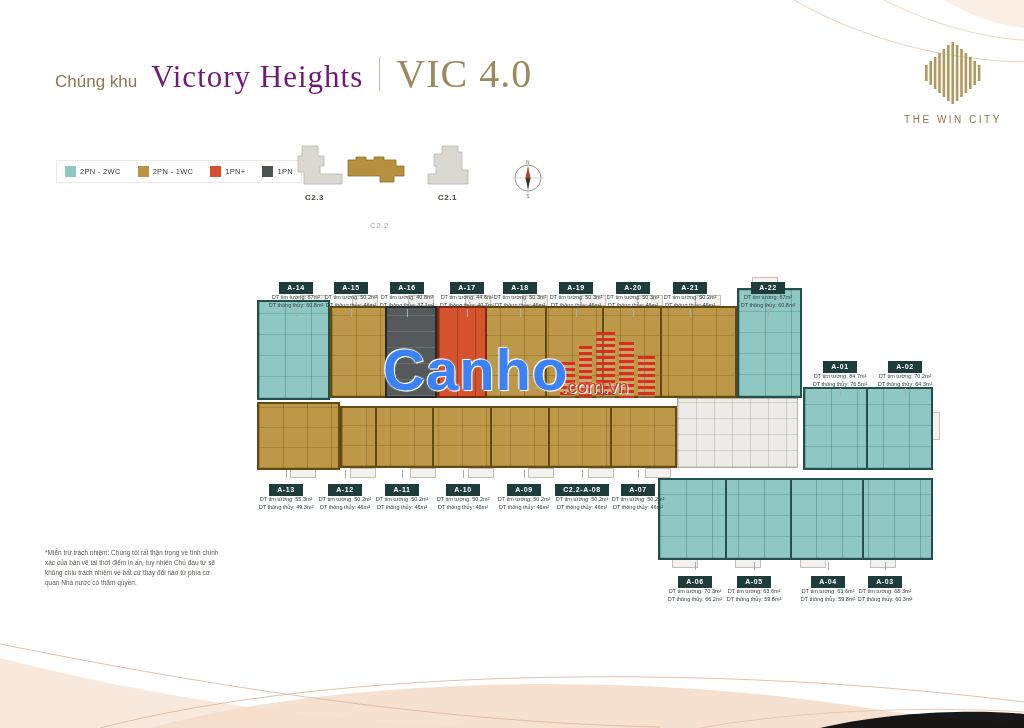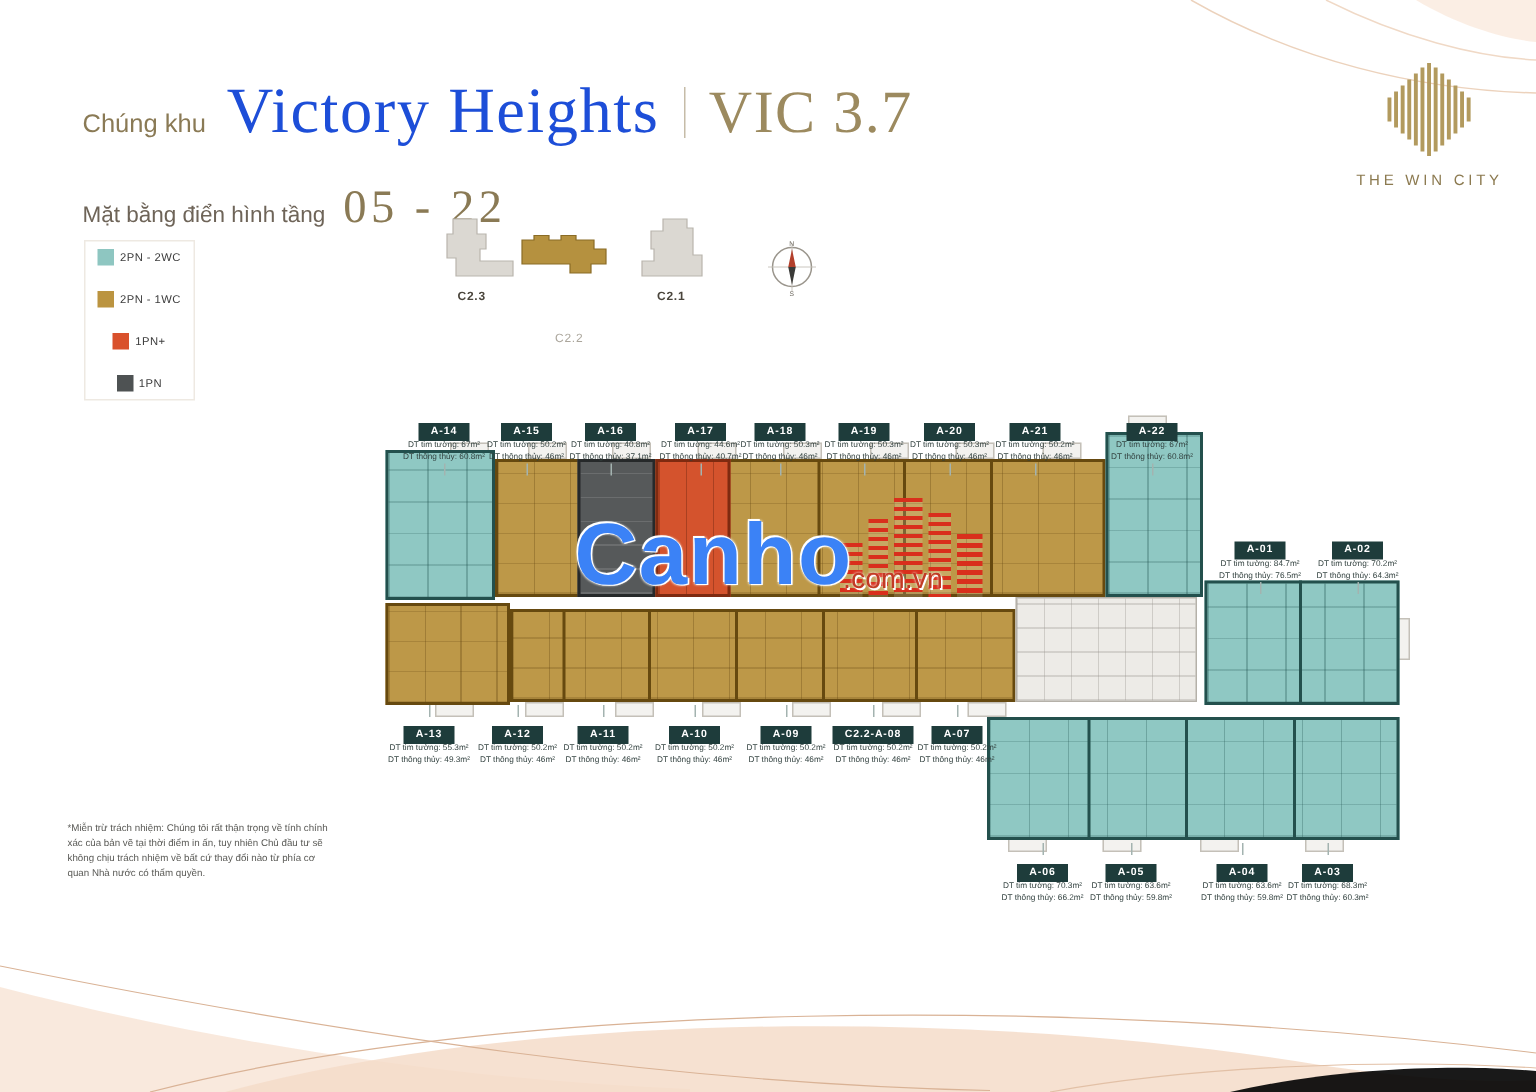--- a/index.html
+++ b/index.html
@@ -2,30 +2,30 @@
 <html><head>
 <meta charset="utf-8">
 <style>
   html,body{margin:0;padding:0;}
   .page{position:relative;width:1024px;height:728px;overflow:hidden;background:#ffffff;
         font-family:"Liberation Sans",sans-serif;}
 
   
   .header{position:absolute;left:55px;top:50px;display:flex;align-items:baseline;}
   .hdr-prefix{font-size:17px;color:#8a7a55;margin-right:14px;}
-  .hdr-title{font-family:"Liberation Serif",serif;font-size:43px;color:#1d4ed8;letter-spacing:1px;}
+  .hdr-title{font-family:"Liberation Serif",serif;font-size:31px;color:#701a75;letter-spacing:1px;}
   .hdr-sep{width:1px;height:34px;background:#c6bca8;margin:0 16px;align-self:center;}
   .hdr-code{font-family:"Liberation Serif",serif;font-size:40px;color:#9c8a5f;letter-spacing:1px;}
   .subtitle{position:absolute;left:55px;top:120px;display:flex;align-items:baseline;}
   .sub-label{font-size:15px;color:#6e6458;margin-right:12px;}
   .sub-value{font-family:"Liberation Serif",serif;font-size:31px;color:#8a7a55;letter-spacing:3px;}
 
   
   .legend{position:absolute;left:56px;top:160px;display:flex;align-items:center;gap:17px;
-          background:rgba(255,255,255,.9);border:1px solid #eee9e2;padding:5px 8px;flex-direction:column;}
+          background:rgba(255,255,255,.9);border:1px solid #eee9e2;padding:5px 8px;}
   .lg-item{display:flex;align-items:center;gap:4px;}
   .lg-item .sw{width:11px;height:11px;background:var(--c);}
   .lg-item .lb{font-size:7.5px;color:#3c3c3c;letter-spacing:.3px;}
 
   
   .keyplan{position:absolute;left:296px;top:144px;}
   .kp-label{position:absolute;font-size:8px;letter-spacing:.5px;}
   .kp-0{left:305px;top:193px;color:#4a453c;font-weight:bold;}
   .kp-1{left:370px;top:193px;color:#aba69c;margin-top:28px;}
   .kp-2{left:438px;top:193px;color:#4a453c;font-weight:bold;}
@@ -100,25 +100,21 @@
     <path d="M820,118 C900,100 980,100 1024,104 L1024,118 Z" fill="#f9ead f" opacity="0.9"></path>
     <path d="M0,34 C180,70 420,112 660,117" fill="none" stroke="#d9b295" stroke-width="0.8"></path>
     <path d="M100,118 C340,56 720,54 1024,92" fill="none" stroke="#d9b295" stroke-width="0.8"></path>
     <path d="M700,118 C800,100 930,96 1024,102" fill="none" stroke="#e2c0a6" stroke-width="0.8"></path>
   </svg>
 
   <div class="header">
     <span class="hdr-prefix">Chúng khu</span>
     <span class="hdr-title">Victory Heights</span>
     <span class="hdr-sep"></span>
-    <span class="hdr-code">VIC 3.7</span>
-  </div>
-  <div class="subtitle">
-    <span class="sub-label">Mặt bằng điển hình tầng</span>
-    <span class="sub-value">05 - 22</span>
+    <span class="hdr-code">VIC 4.0</span>
   </div>
 
   <div class="logo">
     <svg width="58" height="62" viewBox="0 0 58 62">
       <g fill="#b29a5e">
         <rect x="1" y="23" width="2.6" height="16"></rect>
         <rect x="5.4" y="19" width="2.6" height="24"></rect>
         <rect x="9.8" y="15" width="2.6" height="32"></rect>
         <rect x="14.2" y="11" width="2.6" height="40"></rect>
         <rect x="18.6" y="7" width="2.6" height="48"></rect>

